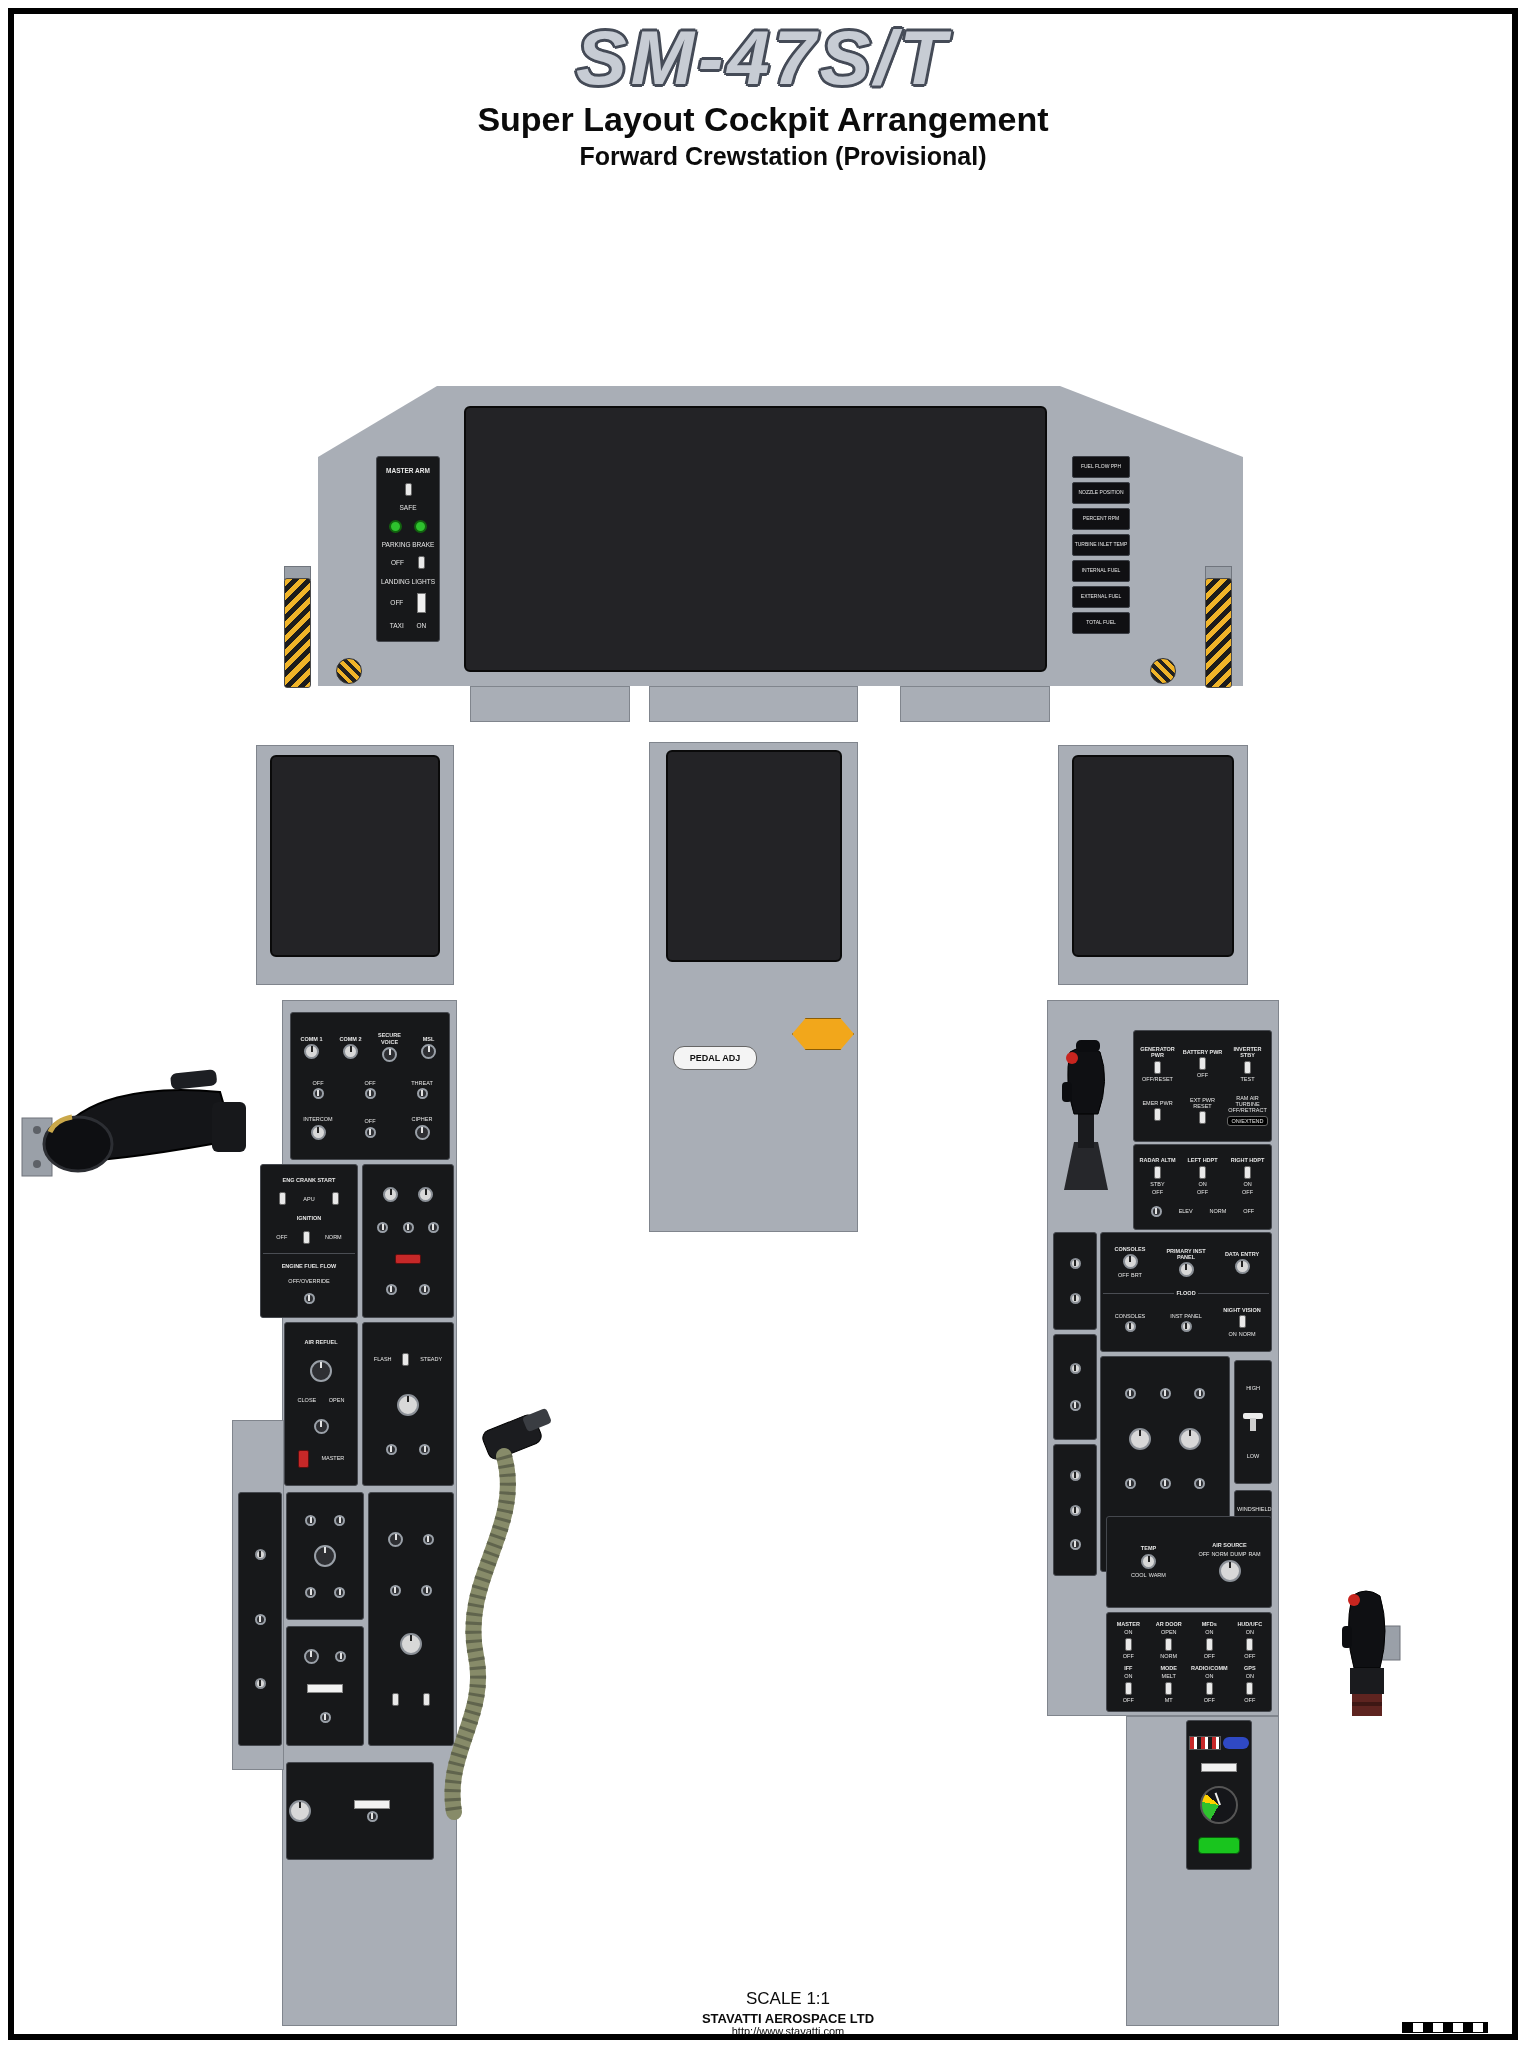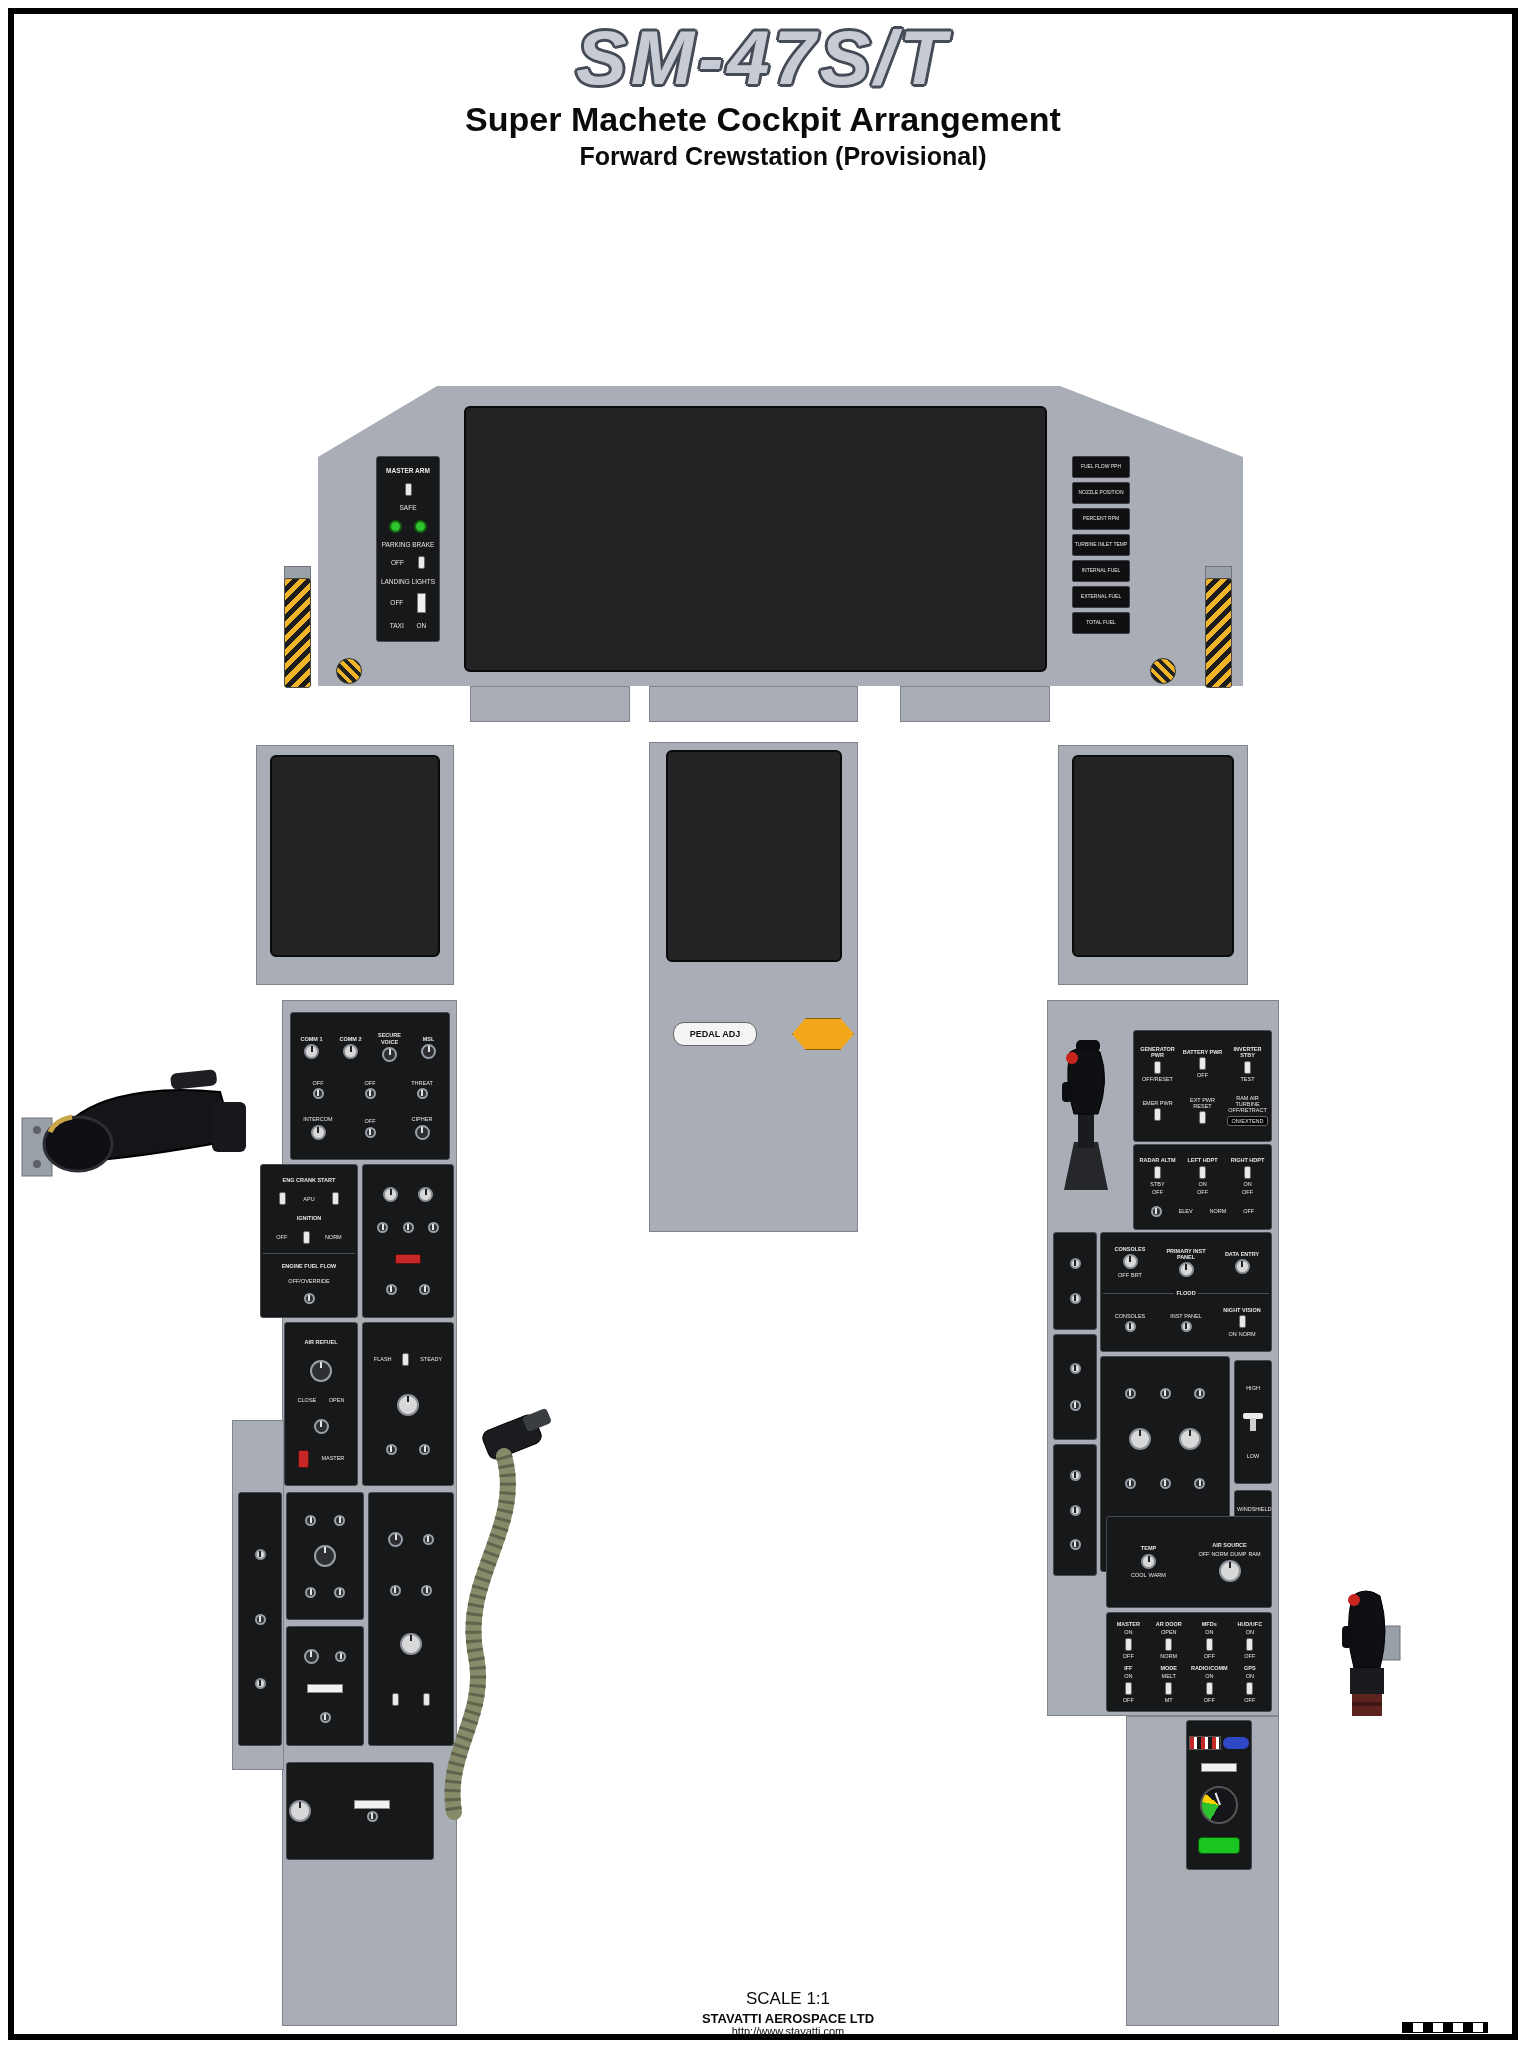--- a/index.html
+++ b/index.html
@@ -59,37 +59,37 @@
   .oval{width:26px;height:12px;border-radius:6px;background:#2f49c4;flex:none;}
   .gbtn{width:40px;height:15px;border-radius:4px;background:#19c51e;border:1px solid #0a5a0c;flex:none;}
   .slot{width:34px;height:7px;background:#f2f2f2;border:1px solid #888;flex:none;}
   .rtag{width:30px;height:12px;background:repeating-linear-gradient(90deg,#c62828 0 4px,#fff 4px 7px,#1a1a1a 7px 11px);
         border:1px solid #555;flex:none;}
   .mg{width:34px;height:34px;border-radius:50%;border:2px solid #555;position:relative;flex:none;
       background:conic-gradient(from 210deg,#2ec22e 0 70deg,#ffd000 70deg 100deg,#15161a 100deg 360deg);}
   .mg::after{content:"";position:absolute;left:50%;top:50%;width:2px;height:13px;background:#eee;
              transform-origin:top center;transform:rotate(160deg);}
   .pedal{position:absolute;background:#f4f4f4;border:1px solid #666;border-radius:11px;
-         display:flex;align-items:center;justify-content:center;font-size:9px;font-weight:bold;color:#111;}
+         display:flex;align-items:center;justify-content:center;font-size:9px;font-weight:bold;color:#111;margin-top:24px;}
   .diamond{position:absolute;background:#f2a71b;border:1px solid #8a5c06;
            clip-path:polygon(0 50%,22% 0,78% 0,100% 50%,78% 100%,22% 100%);}
 
   
   .ft{position:absolute;left:438px;width:700px;text-align:center;color:#0b0b0b;}
   .scalebar{position:absolute;left:1402px;top:2022px;width:84px;height:9px;border:1px solid #000;
             background:repeating-linear-gradient(90deg,#000 0 10px,#fff 10px 20px);}
 </style>
 </head>
 <body>
 
 <div class="page">
   <div class="frame"></div>
 
   <div class="logo">SM-47S/T</div>
-  <div class="title">Super Machete Cockpit Arrangement</div>
+  <div class="title">Super Layout Cockpit Arrangement</div>
   <div class="subtitle">Forward Crewstation (Provisional)</div>
 
   <div class="mainshape"></div>
   <div class="slab" style="left:470px;top:686px;width:160px;height:36px"></div>
   <div class="slab" style="left:649px;top:686px;width:209px;height:36px"></div>
   <div class="slab" style="left:900px;top:686px;width:150px;height:36px"></div>
 
   <div class="blackscreen" style="left:464px;top:406px;width:583px;height:266px"></div>
 
   <div class="bp" style="left:376px;top:456px;width:64px;height:186px">

